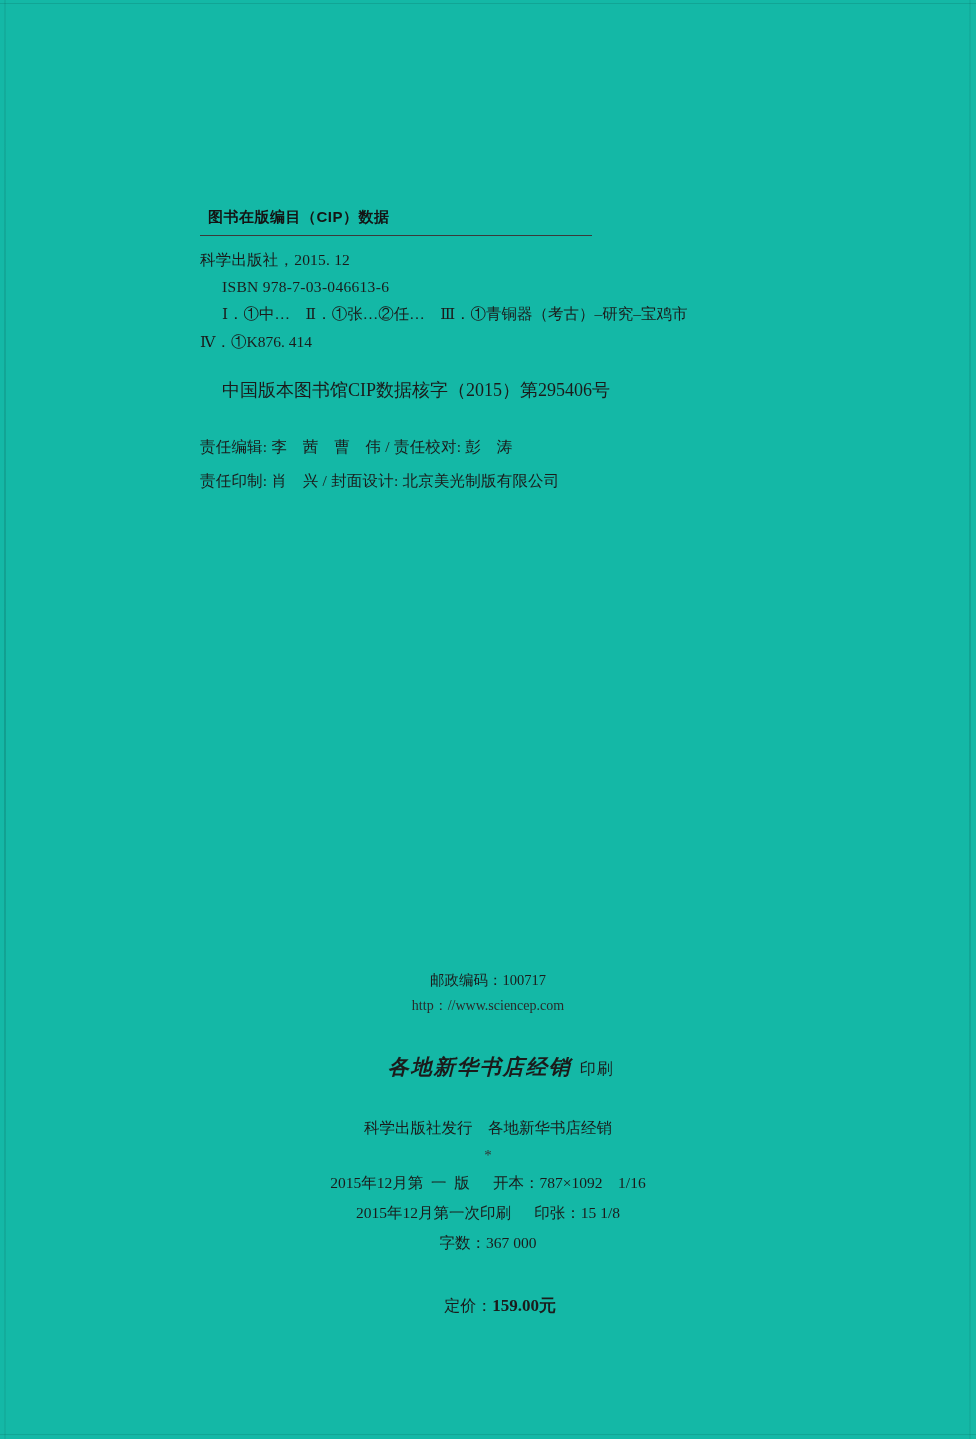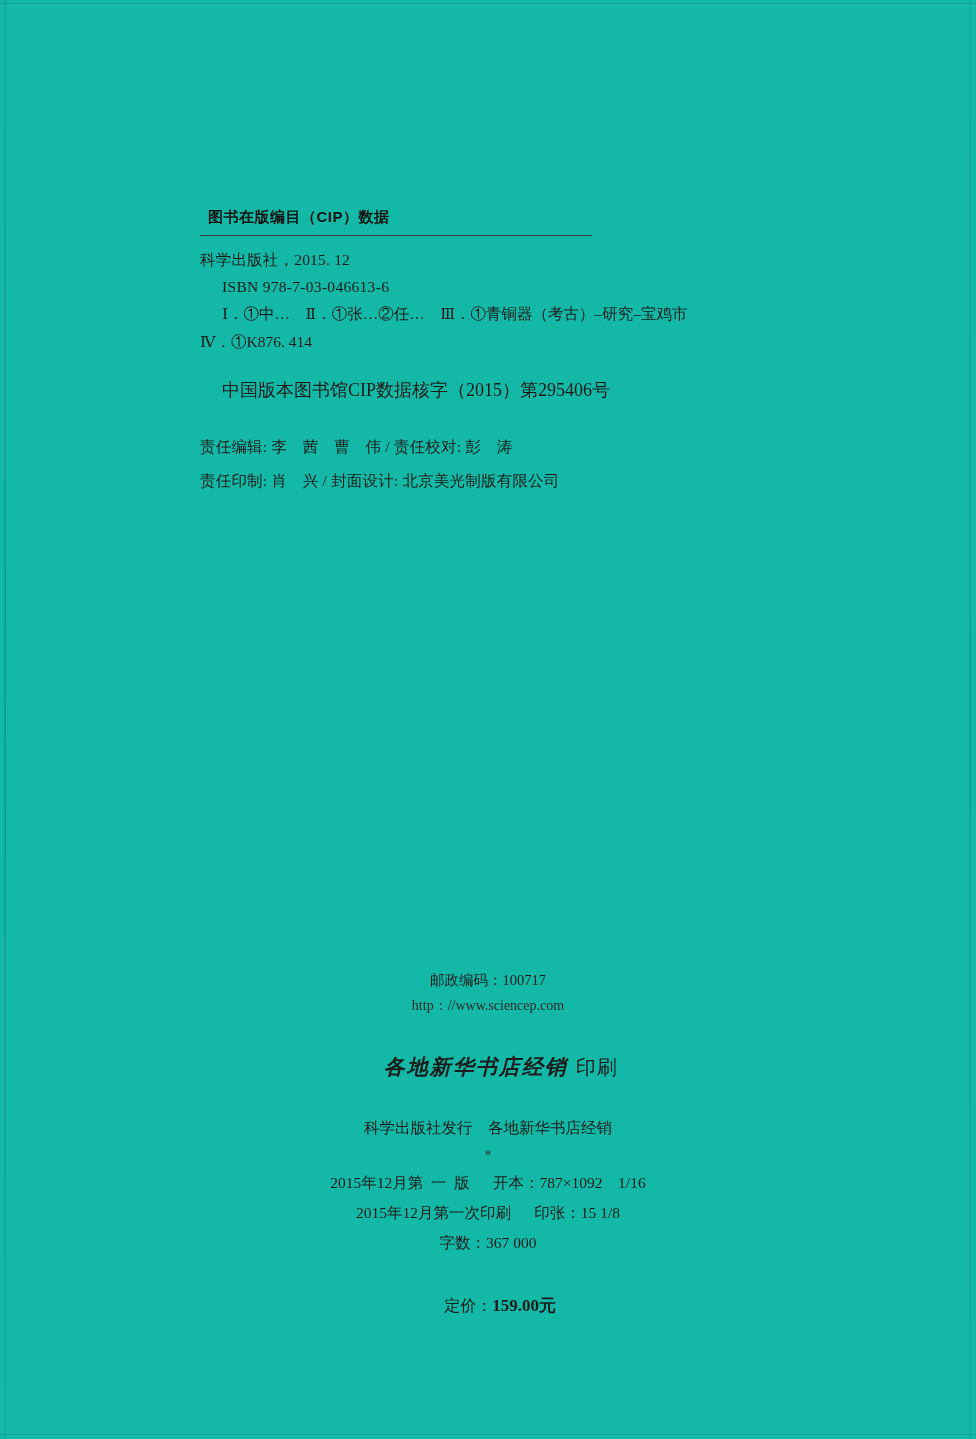--- a/index.html
+++ b/index.html
@@ -156,21 +156,21 @@
   .printer-brand {
     font-family: "DejaVu Serif", serif;
     font-weight: bold;
     font-style: italic;
     font-size: 21px;
     letter-spacing: 2px;
   }
   .printer-suffix {
     font-style: normal;
     font-weight: normal;
-    font-size: 20px;
+    font-size: 16px;
     letter-spacing: 1px;
     margin-left: 8px;
     font-family: Liberation Serif, serif;
   }
   .dist {
     font-size: 15.5px;
     line-height: 28px;
     white-space: pre;
   }
   .asterisk {

